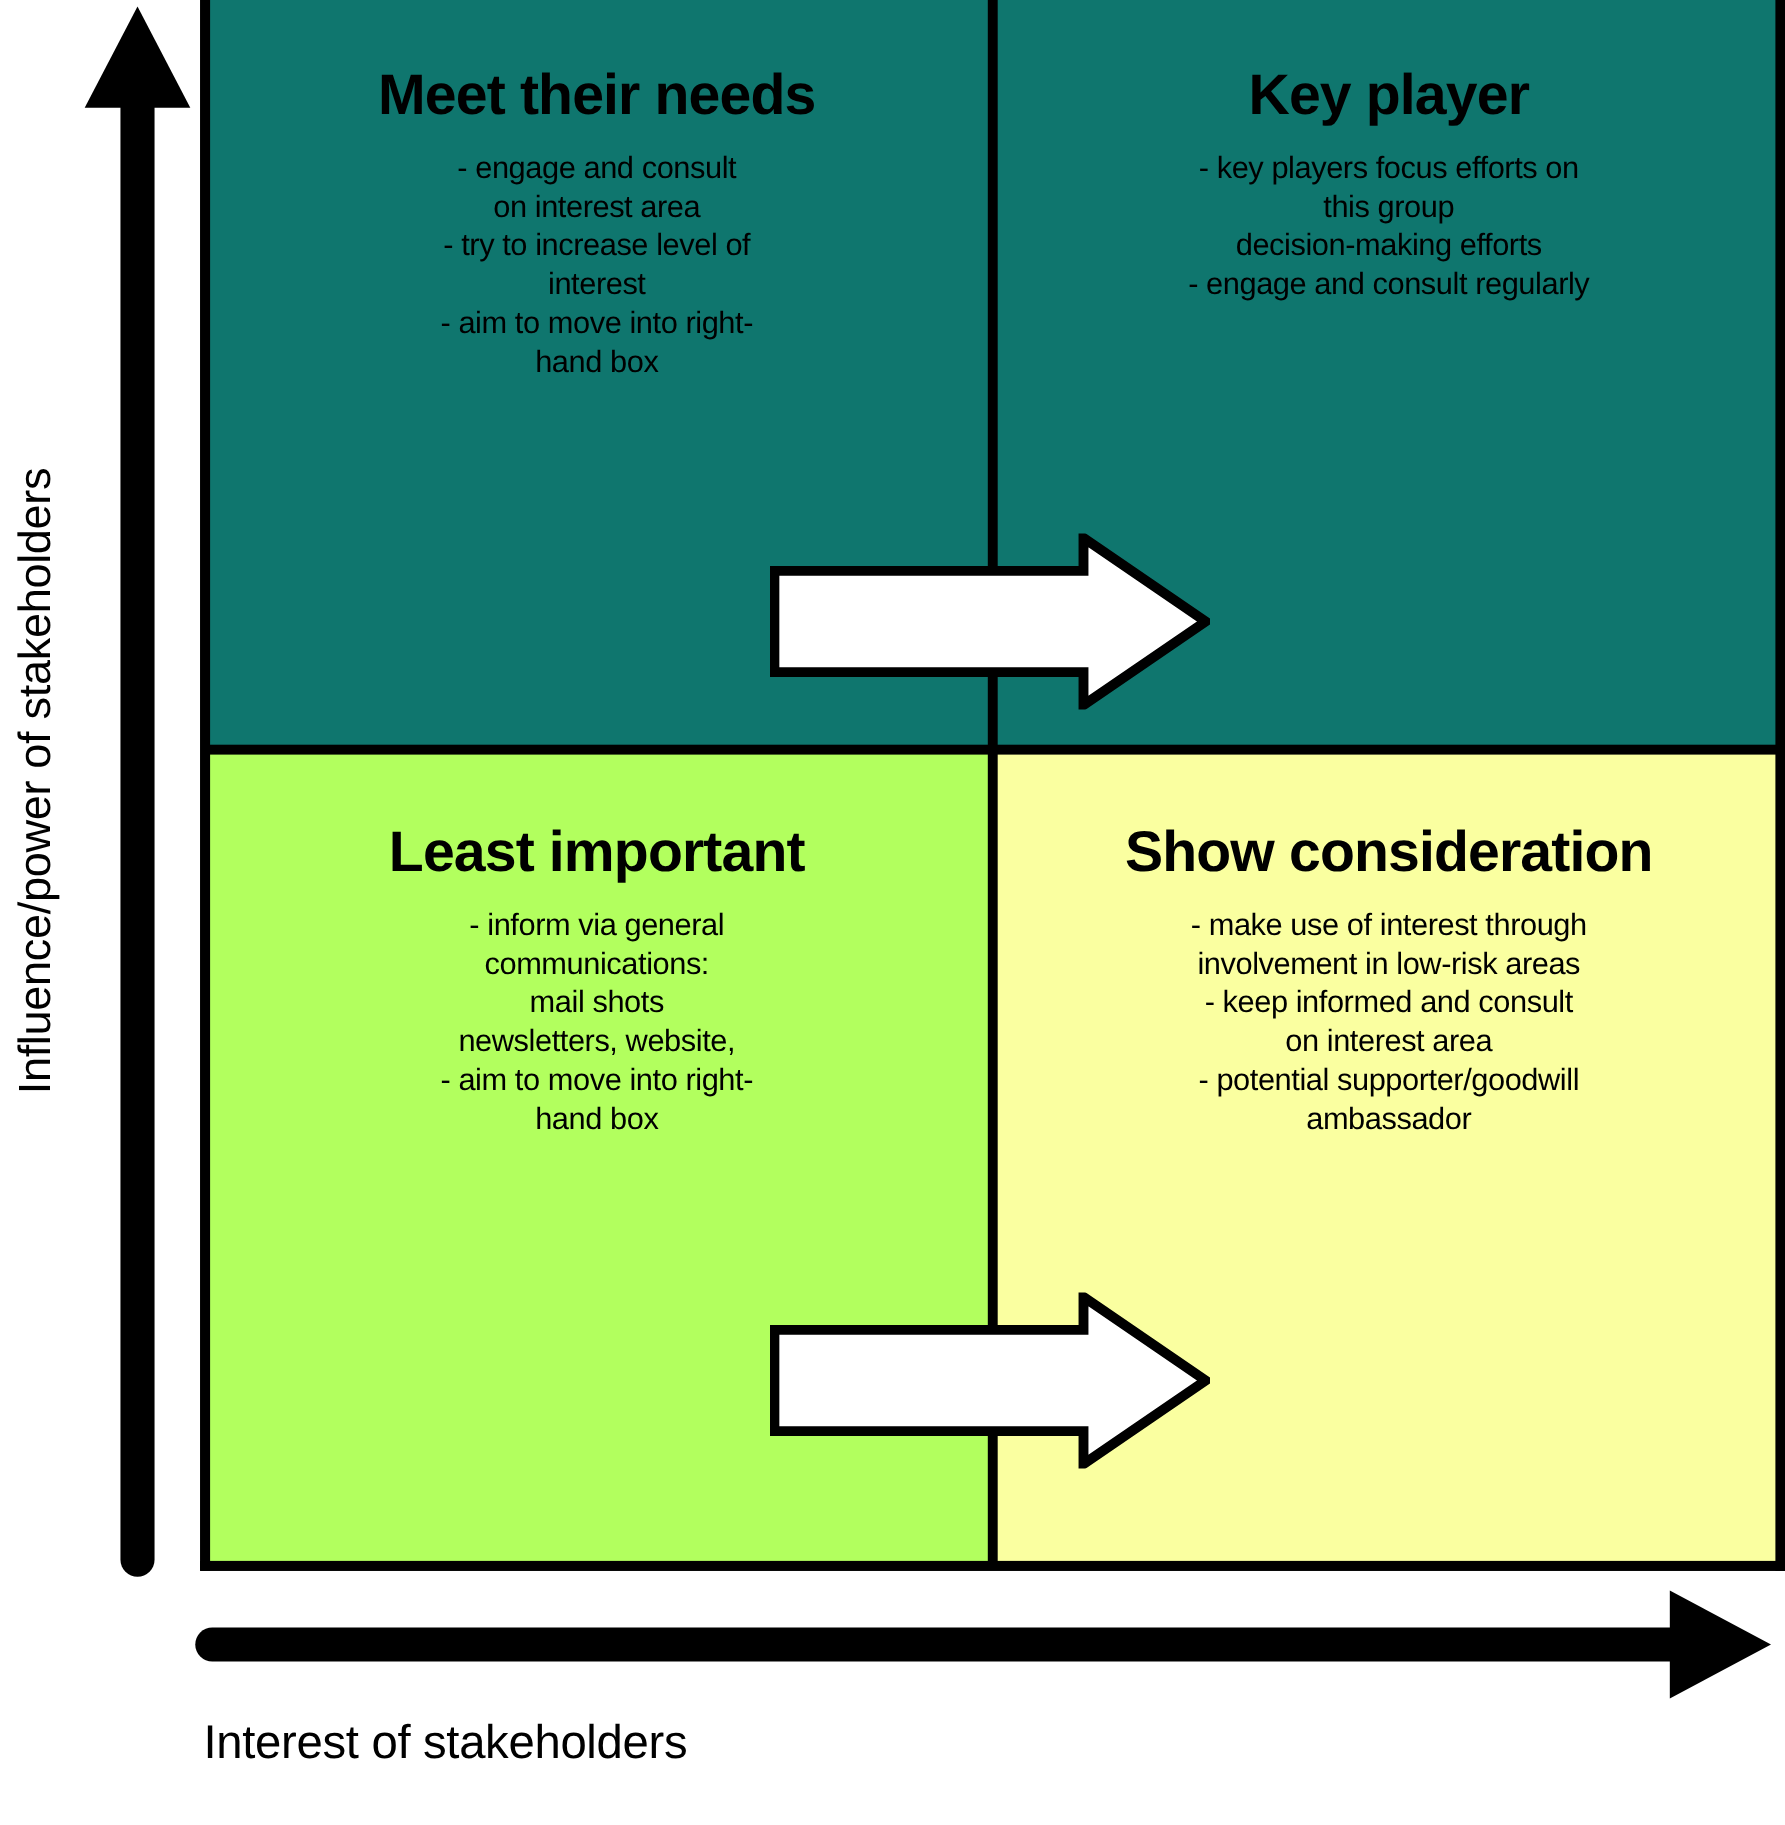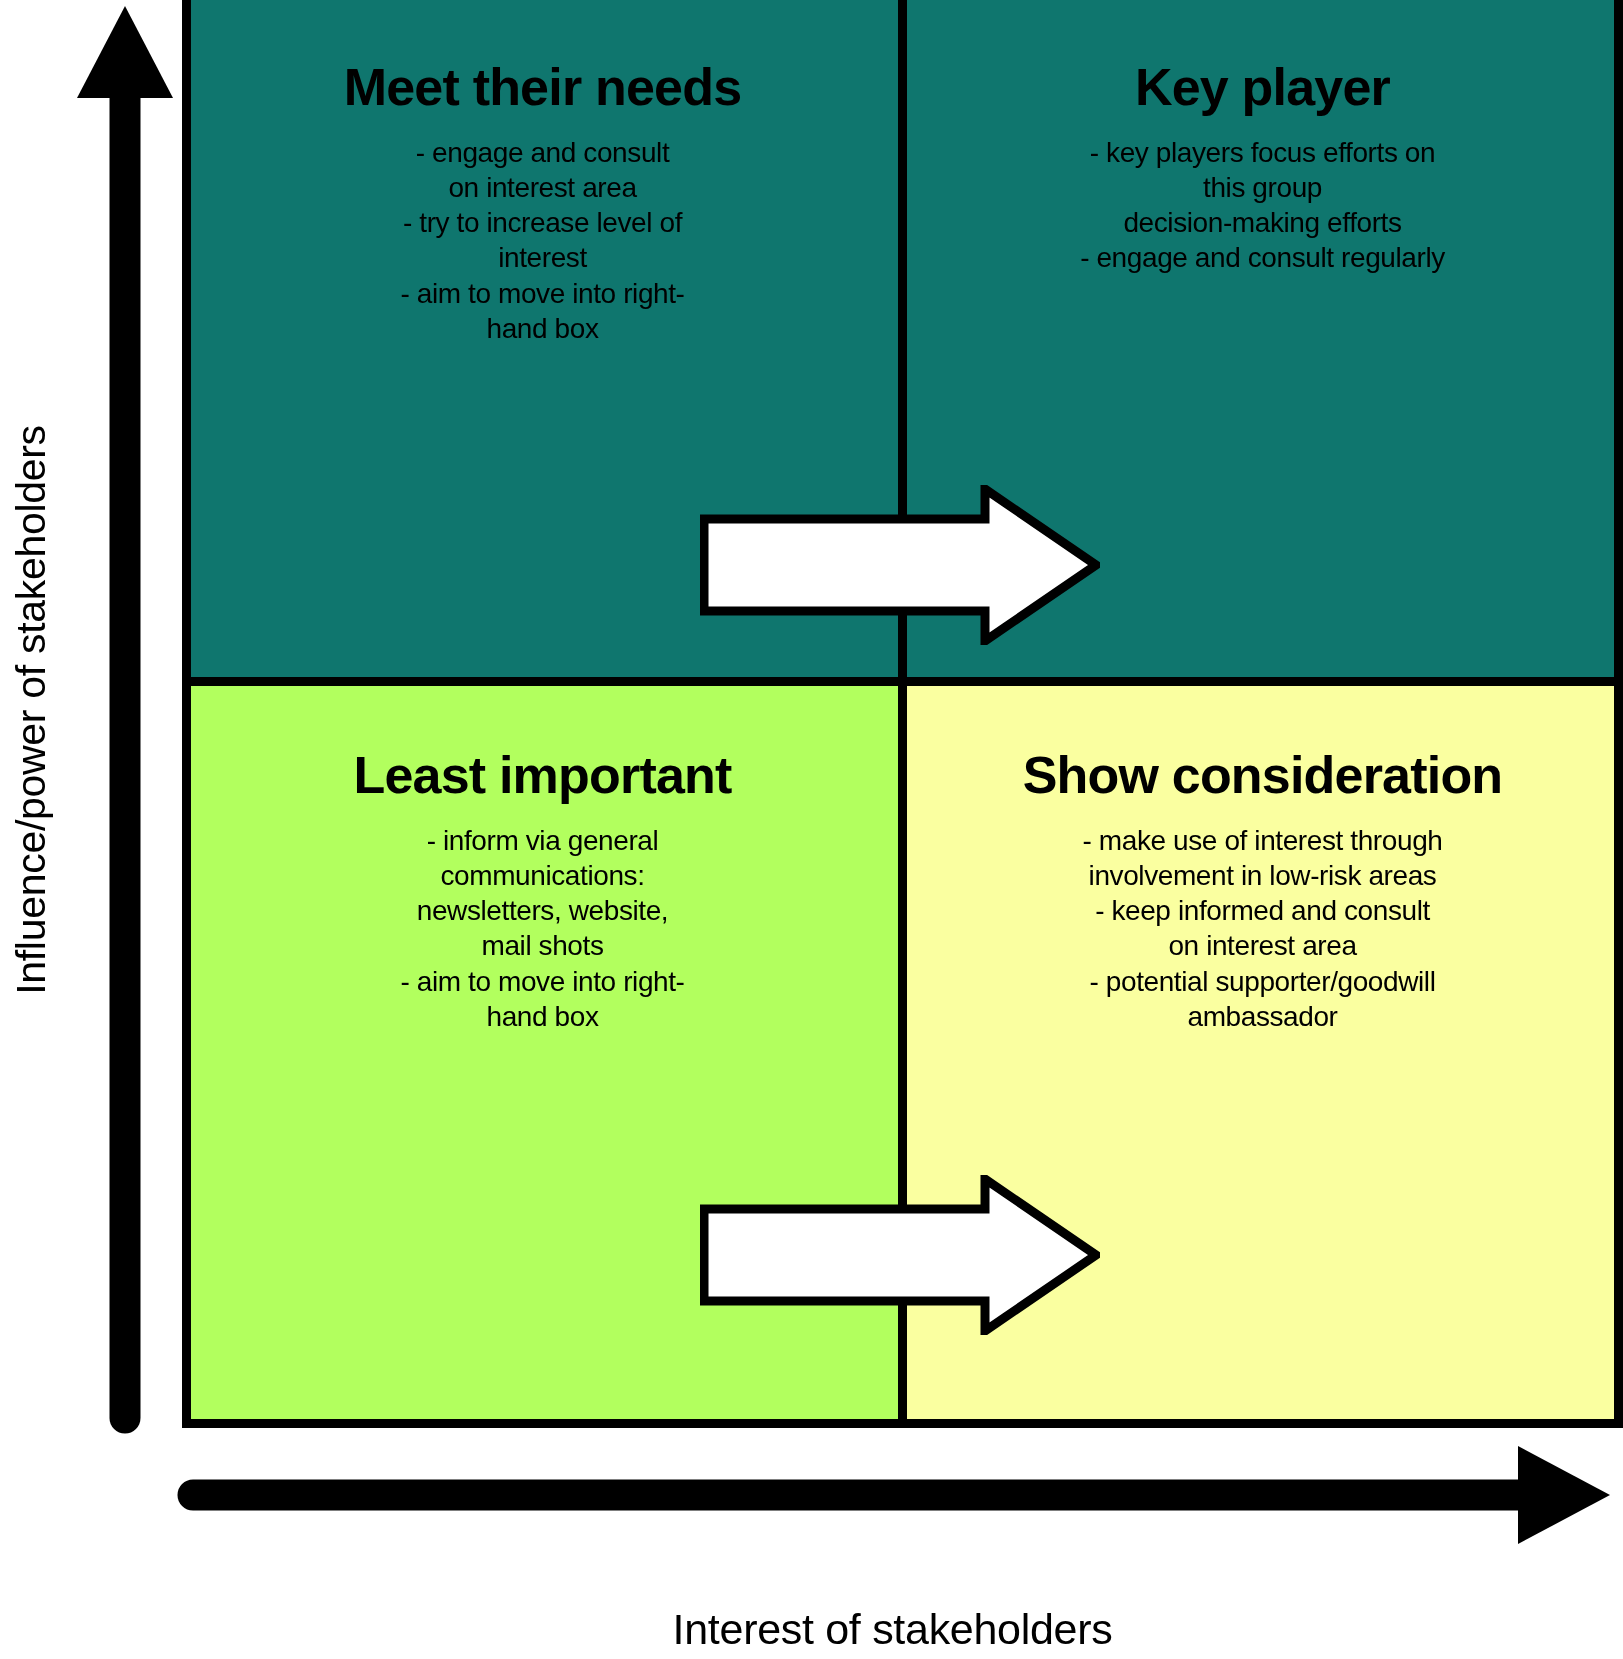--- a/index.html
+++ b/index.html
@@ -37,23 +37,22 @@
     top: 0px;
     width: 1420px;
     height: 62px;
     line-height: 62px;
     text-align: center;
     transform-origin: 0 0;
     transform: rotate(-90deg) translate(-1420px, 0px);
   }
   #x-axis-label {
     left: 185px;
-    top: 1605px;
+    top: 1560px;
     width: 1415px;
-    text-align: center;
     font-size: 43px;
   }
 
   
   #axis-arrows {
     position: absolute;
     left: 0; top: 0;
     width: 1623px;
     height: 1659px;
     pointer-events: none;
@@ -176,22 +175,22 @@
         </ul>
       </div>
     </div>
 
     <div class="quadrant q-bl">
       <div class="q-inner">
         <div class="q-title">Least important</div>
         <ul class="q-list">
           <li>- inform via general</li>
           <li>communications:</li>
+          <li>mail shots</li>
           <li>newsletters, website,</li>
-          <li>mail shots</li>
           <li>- aim to move into right-</li>
           <li>hand box</li>
         </ul>
       </div>
     </div>
 
     <div class="quadrant q-br">
       <div class="q-inner">
         <div class="q-title">Show consideration</div>
         <ul class="q-list">

